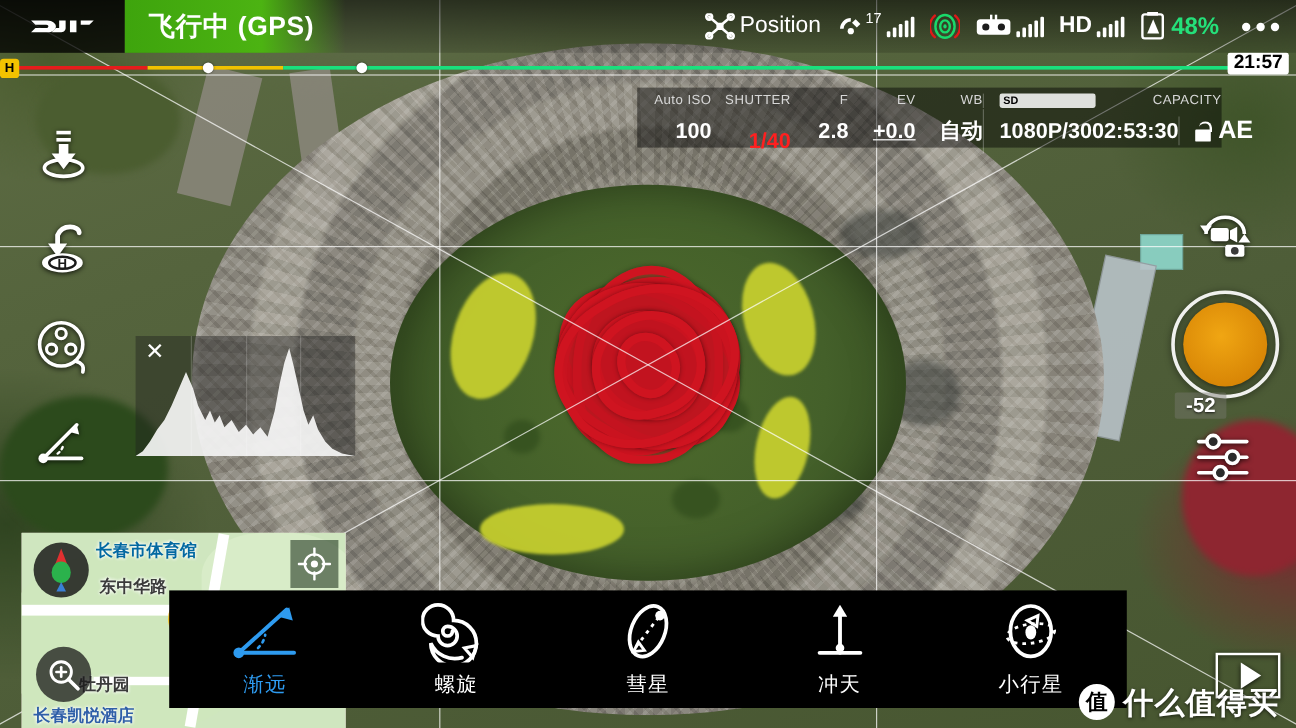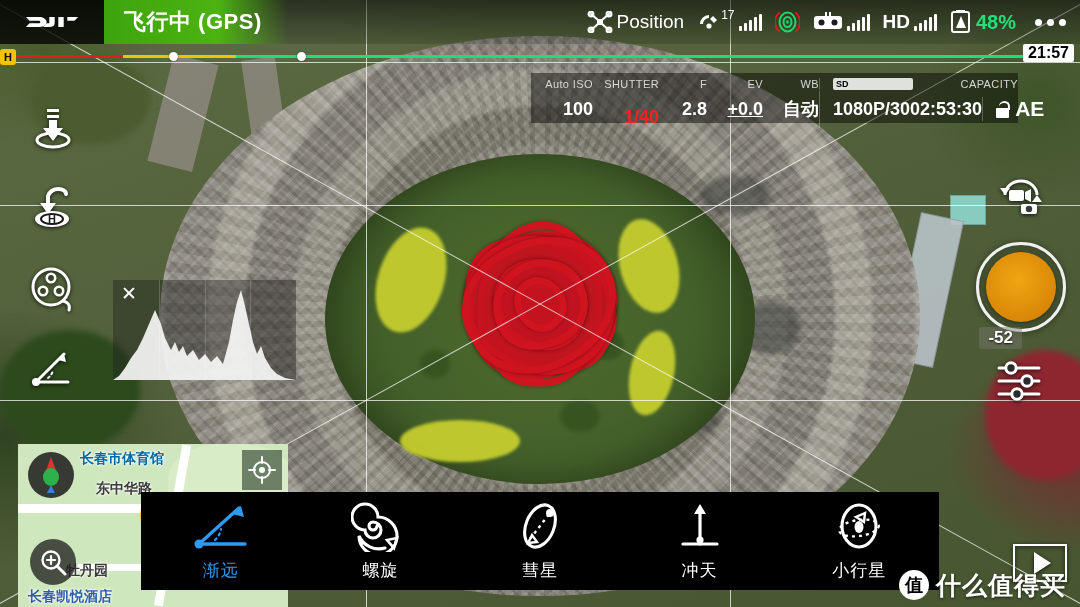--- a/index.html
+++ b/index.html
@@ -567,21 +567,21 @@
 
   <div class="map">
     <div class="map-bg"></div>
     <div class="park" style="left:-10px;top:18px;width:210px;height:150px;"></div>
     <div class="park" style="left:150px;top:0;width:130px;height:90px;background:#d8ecc8;"></div>
     <div class="mroad" style="left:0;top:60px;width:270px;height:9px;"></div>
     <div class="mroad" style="left:150px;top:0;width:9px;height:163px;transform:rotate(10deg);"></div>
     <div class="mroad" style="left:60px;top:120px;width:210px;height:7px;"></div>
 
     <div class="mlabel green" style="left:62px;top:6px;">长春市体育馆</div>
-    <div class="mlabel dark" style="left:78px;top:36px;">东中华路</div>
+    <div class="mlabel dark" style="left:65px;top:36px;">东中华路</div>
     <div class="mlabel dark" style="left:48px;top:118px;">牡丹园</div>
     <div class="mlabel blue" style="left:10px;top:144px;">长春凯悦酒店</div>
 
     <div class="compass">
       <svg width="30" height="40" viewBox="0 0 30 40">
         <path d="M15 2 L21 18 L9 18 Z" fill="#e03030"></path>
         <ellipse cx="15" cy="22" rx="8" ry="9" fill="#2bb24c"></ellipse>
         <path d="M15 30 L19 38 L11 38 Z" fill="#3a7fd5"></path>
       </svg>
     </div>

